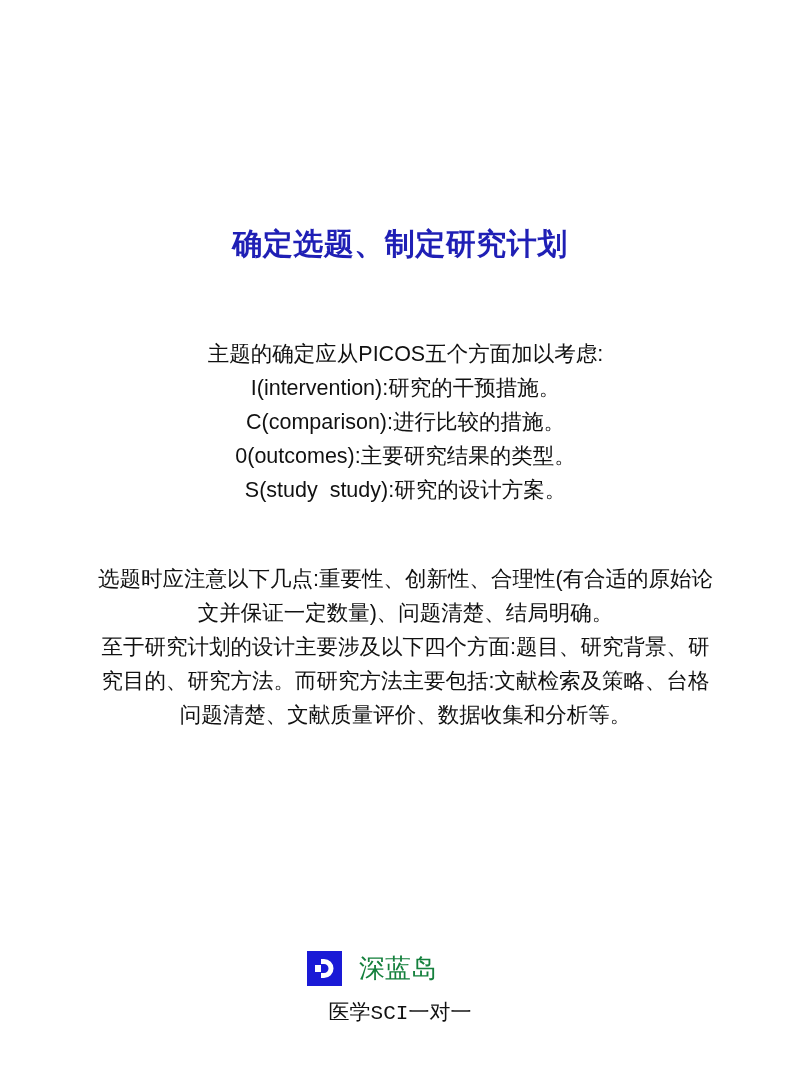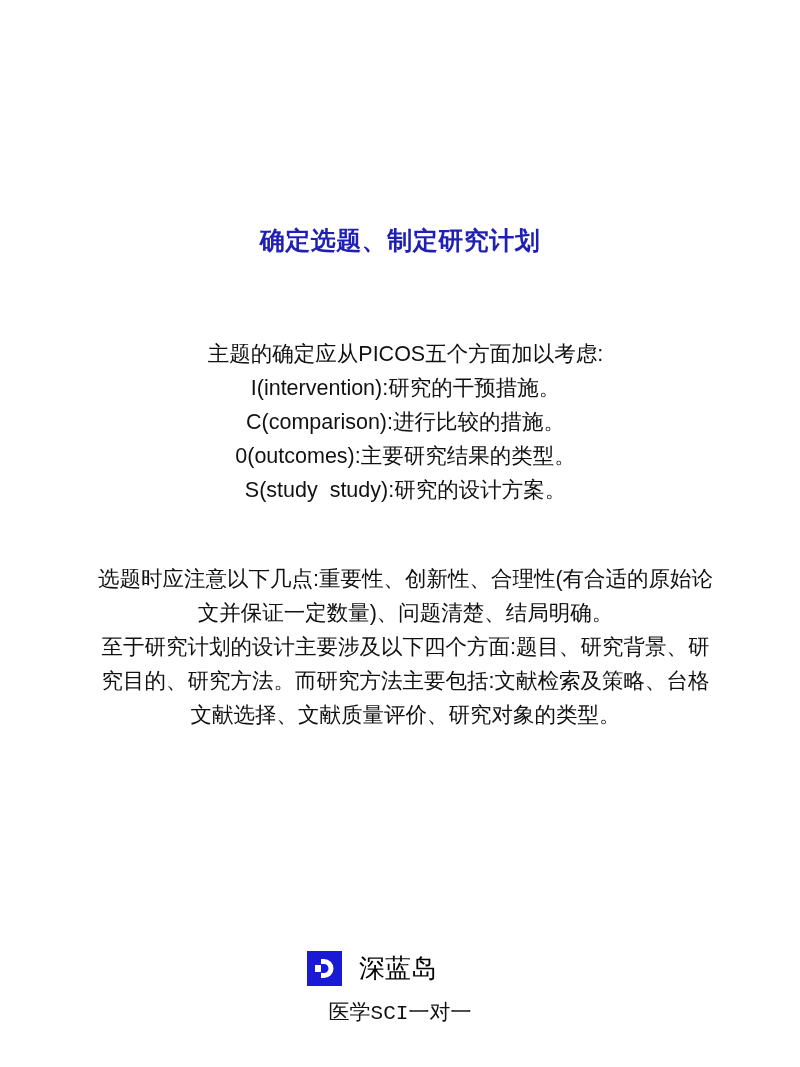--- a/index.html
+++ b/index.html
@@ -3,38 +3,38 @@
 <meta charset="utf-8">
 <style>
   html, body { margin: 0; padding: 0; }
   body {
     width: 800px; height: 1067px; background: #ffffff; position: relative;
     font-family: "Liberation Sans", "DejaVu Sans", sans-serif; color: #111;
     overflow: hidden;
   }
   .title {
     position: absolute; top: 224px; left: 0; width: 800px; text-align: center;
-    font-size: 25px; font-weight: bold; color: #1f1fb5; letter-spacing: 0.5px;
+    font-size: 30px; font-weight: bold; color: #1f1fb5; letter-spacing: 0.5px;
   }
   .block {
     position: absolute; left: 73px; width: 665px;
     font-size: 21.5px; line-height: 34px; color: #111; text-align: center;
   }
   .block1 { top: 337px; }
   .block2 { top: 562px; }
   .line { white-space: nowrap; }
   .footer-brand {
     position: absolute; top: 950px; left: 307px; height: 36px;
     display: flex; align-items: center;
   }
   .logo {
     width: 35px; height: 35px; background: #1a1ad6; position: relative;
   }
   .logo svg { position: absolute; left: 0; top: 0; }
-  .brand-name { margin-left: 17px; font-size: 26px; color: #000000; }
+  .brand-name { margin-left: 17px; font-size: 26px; color: #15803d; }
   .tagline {
     position: absolute; top: 998px; left: 0; width: 800px; text-align: center;
     font-size: 21px; color: #111; font-family: Liberation Mono, monospace;
   }
 </style>
 </head>
 <body>
 
 <div class="title">确定选题、制定研究计划</div>
 
@@ -44,21 +44,21 @@
   <div class="line">C(comparison):进行比较的措施。</div>
   <div class="line">0(outcomes):主要研究结果的类型。</div>
   <div class="line" style="white-space:pre;">S(study  study):研究的设计方案。</div>
 </div>
 
 <div class="block block2">
   <div class="line">选题时应注意以下几点:重要性、创新性、合理性(有合适的原始论</div>
   <div class="line">文并保证一定数量)、问题清楚、结局明确。</div>
   <div class="line">至于研究计划的设计主要涉及以下四个方面:题目、研究背景、研</div>
   <div class="line">究目的、研究方法。而研究方法主要包括:文献检索及策略、台格</div>
-  <div class="line">文献选择、文献质量评价、研究对象的类型。</div>
+  <div class="line">问题清楚、文献质量评价、数据收集和分析等。</div>
 </div>
 
 <div class="footer-brand">
   <div class="logo">
     <svg width="35" height="35" viewBox="0 0 35 35">
       <path d="M14 8 H17 A9.5 9.5 0 0 1 17 27 H14 V22 H17 A4.5 4.5 0 0 0 17 13 H14 Z" fill="#ffffff"></path>
       <rect x="8" y="14" width="6" height="7" fill="#ffffff"></rect>
     </svg>
   </div>
   <span class="brand-name">深蓝岛</span>

